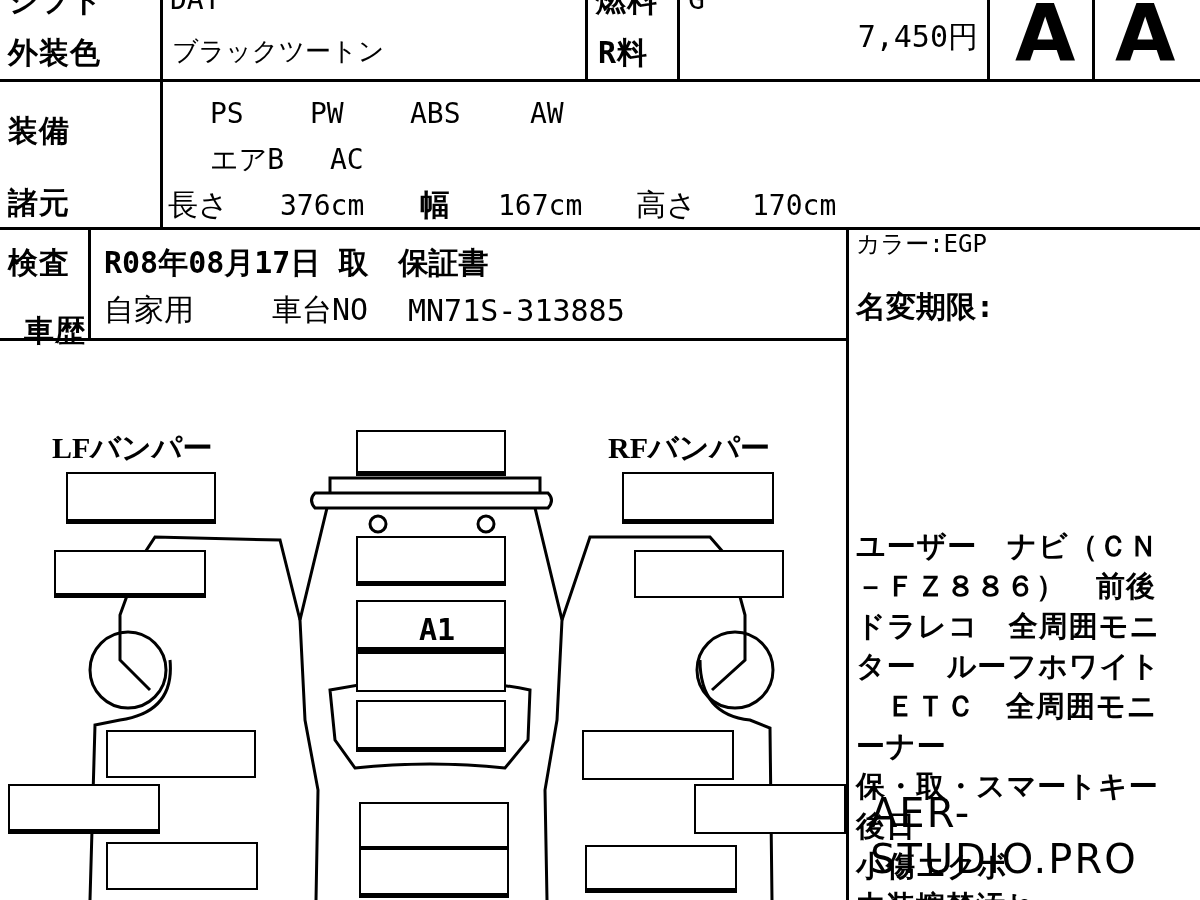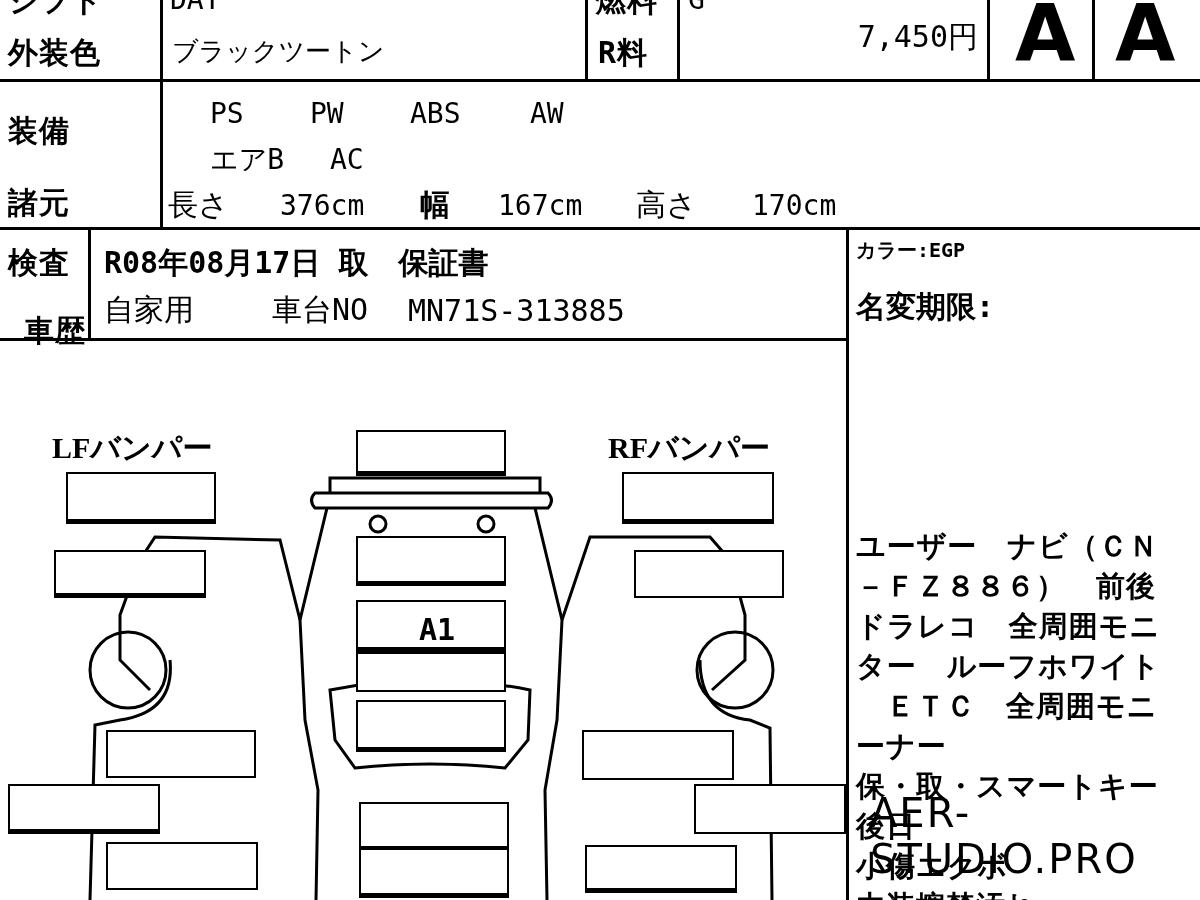--- a/index.html
+++ b/index.html
@@ -60,21 +60,21 @@
 <div class="val" style="left:636px; top:190px; font-size:30px;">高さ</div>
 <div class="val" style="left:752px; top:192px;">170cm</div>
 
 <div class="lbl" style="left:8px; top:248px;">検査</div>
 <div class="val" style="left:104px; top:248px; font-size:30px; font-weight:bold;">R08年08月17日 取　保証書</div>
 <div class="lbl" style="left:24px; top:295px;margin-top:21px;">車歴</div>
 <div class="val" style="left:104px; top:295px; font-size:30px;">自家用</div>
 <div class="val" style="left:272px; top:295px; font-size:30px;">車台NO</div>
 <div class="val" style="left:408px; top:296px; font-size:30px;">MN71S-313885</div>
 
-<div class="val" style="left:856px; top:240px; font-size:20px; font-weight:bold;">カラー:EGP</div>
+<div class="val" style="left:856px; top:232px; font-size:24px; font-weight:normal;">カラー:EGP</div>
 <div class="val" style="left:856px; top:292px; font-size:30px; font-weight:bold;">名変期限:</div>
 
 <div class="watermark">AER-STUDIO.PRO</div>
 
 <div class="note" style="top:526px;">ユーザー　ナビ（ＣＮ</div>
 <div class="note" style="top:566px;">－ＦＺ８８６）　前後</div>
 <div class="note" style="top:606px;">ドラレコ　全周囲モニ</div>
 <div class="note" style="top:646px;">ター　ルーフホワイト</div>
 <div class="note" style="top:686px;">　ＥＴＣ　全周囲モニ</div>
 <div class="note" style="top:726px;">ーナー</div>

